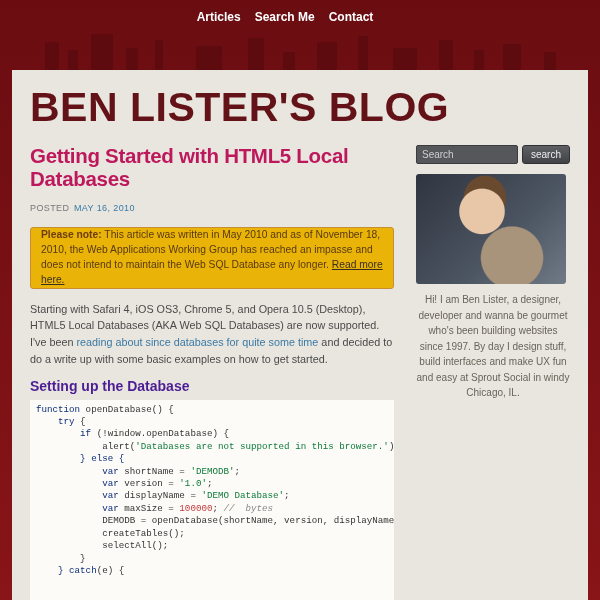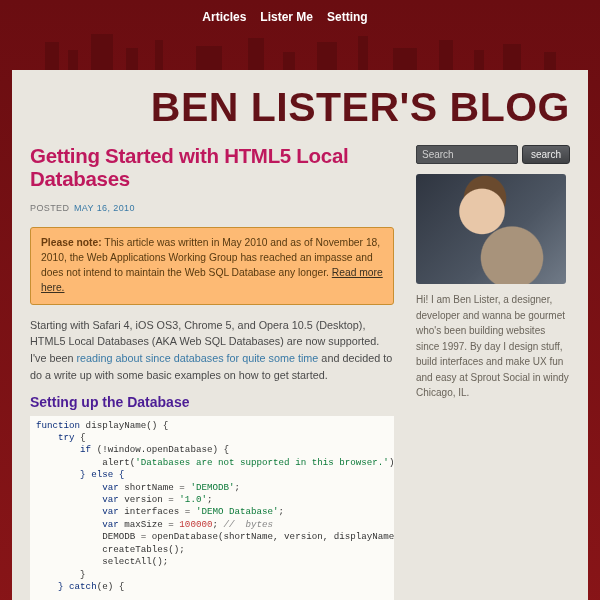--- a/index.html
+++ b/index.html
@@ -43,21 +43,21 @@
   padding: 12px 18px 20px 18px;
   min-height: 510px;
   position: relative;
 }
 .site-title {
   font-family: Impact, "Arial Black", sans-serif;
   font-weight: 900;
   font-size: 41px;
   letter-spacing: 0.5px;
   color: #631218;
-  text-align: right;
+  text-align: left;
   padding: 2px 0 14px 0;
 }
 .columns {
   display: flex;
   gap: 22px;
 }
 .main {
   flex: 1;
   min-width: 0;
 }
@@ -72,26 +72,26 @@
   line-height: 1.12;
   letter-spacing: -0.3px;
 }
 .meta {
   margin-top: 6px;
   margin-bottom: 12px;
 }
 .meta .posted { font-size: 9px; color: #777; letter-spacing:.4px;}
 .meta .date { font-size: 9px; color: #3a7aa6; letter-spacing:.4px;}
 .notice {
-  background: #fdba74;
+  background: #eab308;
   border: 1px solid #c88f32;
   color: #583a10;
   font-size: 10.3px;
   line-height: 1.45;
-  padding: 8px 10px;
+  padding: 0 10px;
   border-radius: 3px;
   margin-bottom: 12px;
 }
 .notice .pn { color: #6b3d0f; font-weight: 600; }
 .notice .link { color: #3a3020; text-decoration: underline; }
 .intro {
   font-size: 10.8px;
   line-height: 1.55;
   color: #4a4a4a;
   margin-bottom: 10px;
@@ -152,31 +152,32 @@
     radial-gradient(circle at 64% 76%, #a8937b 0 24%, transparent 25%),
     linear-gradient(135deg,#2f3540,#4c5562 60%,#707a87);
   margin-bottom: 8px;
   position: relative;
   overflow: hidden;
 }
 .bio {
   font-size: 10px;
   line-height: 1.55;
   color: #6a645a;
+  text-align: center;
 }
 </style>
 </head>
 <body>
 
 <div class="page-bg">
 
   <nav class="nav">
     <a href="#">Articles</a>
-    <a href="#">Lister Me</a>
-    <a href="#">Setting</a>
+    <a href="#">Search Me</a>
+    <a href="#">Contact</a>
   </nav>
 
   <div class="skyline">
     <span class="sky-shape" style="left:6%;width:14px;height:28px"></span>
     <span class="sky-shape" style="left:10%;width:10px;height:20px"></span>
     <span class="sky-shape" style="left:14%;width:22px;height:36px"></span>
     <span class="sky-shape" style="left:20%;width:12px;height:22px"></span>
     <span class="sky-shape" style="left:25%;width:8px;height:30px"></span>
     <span class="sky-shape" style="left:32%;width:26px;height:24px"></span>
     <span class="sky-shape" style="left:41%;width:16px;height:32px"></span>
@@ -208,28 +209,28 @@
         <div class="notice">
           <span class="pn">Please note:</span><span> This article was written in May 2010 and as of November 18, 2010, the Web Applications Working Group has reached an impasse and does not intend to maintain the Web SQL Database any longer. </span><a href="#" class="link">Read more here.</a>
         </div>
 
         <p class="intro">
           <span>Starting with Safari 4, iOS OS3, Chrome 5, and Opera 10.5 (Desktop), HTML5 Local Databases (AKA Web SQL Databases) are now supported. I've been </span><a href="#">reading about since databases for quite some time</a><span> and decided to do a write up with some basic examples on how to get started.</span>
         </p>
 
         <h3 class="section-h">Setting up the Database</h3>
 
-        <div class="code"><span class="c-kw">function</span><span> displayName() {</span>
+        <div class="code"><span class="c-kw">function</span><span> openDatabase() {</span>
 <span class="c-kw">    try</span><span> {</span>
 <span class="c-kw">        if</span><span> (!window.openDatabase) {</span>
 <span>            alert(</span><span class="c-str">'Databases are not supported in this browser.'</span><span>);</span>
 <span class="c-kw">        } else {</span>
 <span class="c-kw">            var</span><span> shortName = </span><span class="c-str">'DEMODB'</span><span>;</span>
 <span class="c-kw">            var</span><span> version = </span><span class="c-str">'1.0'</span><span>;</span>
-<span class="c-kw">            var</span><span> interfaces = </span><span class="c-str">'DEMO Database'</span><span>;</span>
+<span class="c-kw">            var</span><span> displayName = </span><span class="c-str">'DEMO Database'</span><span>;</span>
 <span class="c-kw">            var</span><span> maxSize = </span><span class="c-num">100000</span><span>; </span><span class="c-com">//  bytes</span>
 <span>            DEMODB = openDatabase(shortName, version, displayName, maxSize</span>
 <span>            createTables();</span>
 <span>            selectAll();</span>
 <span>        }</span>
 <span class="c-kw">    } catch</span><span>(e) {</span>
 <span></span>
 
 </div>
 

